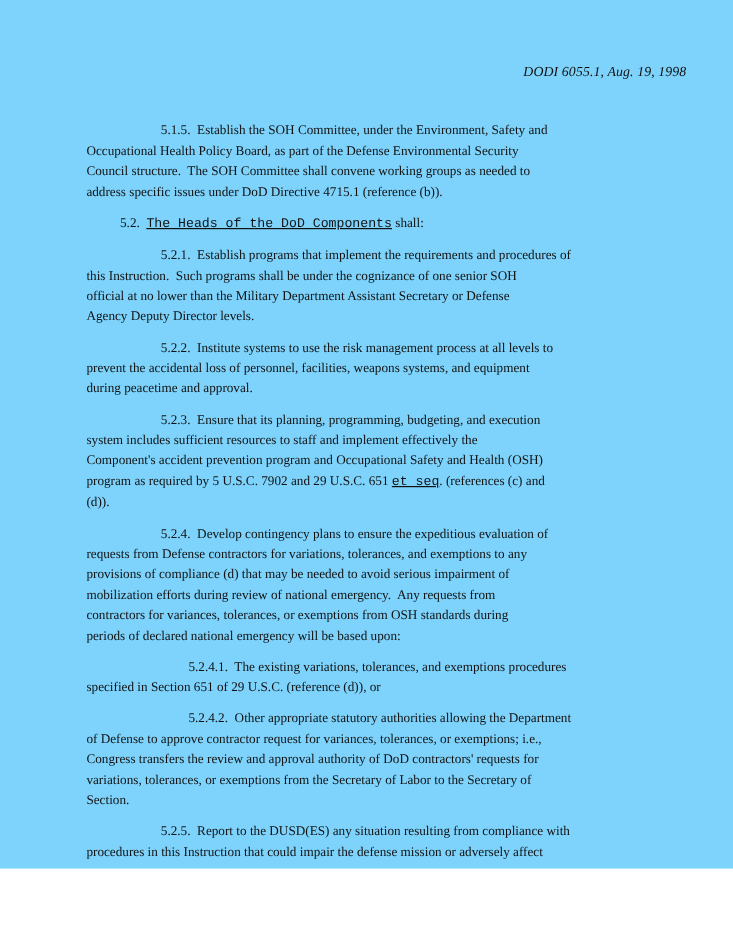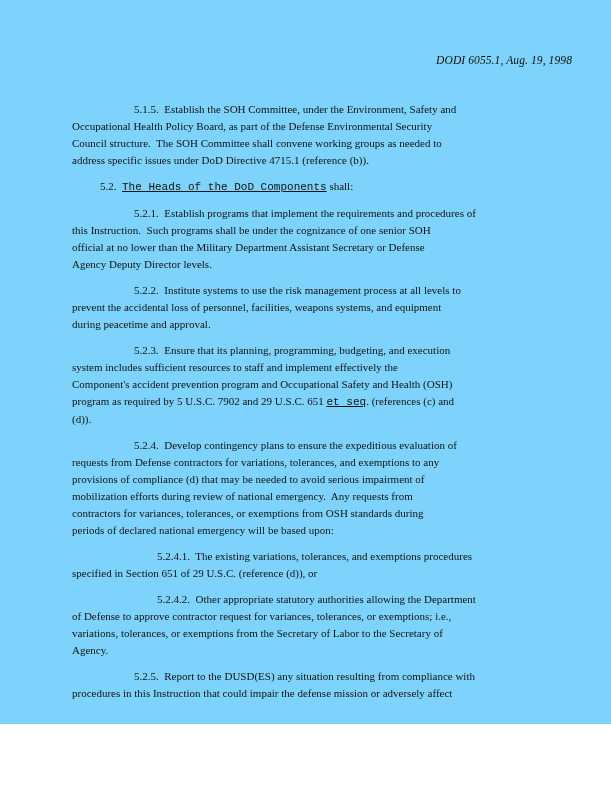--- a/index.html
+++ b/index.html
@@ -97,22 +97,23 @@
         <div class="line"><span>contractors for variances, tolerances, or exemptions from OSH standards during</span></div>
         <div class="line"><span>periods of declared national emergency will be based upon:</span></div>
       </div>
       <div class="para">
         <div class="line" style="padding-left: 85px;"><span>5.2.4.1.  The existing variations, tolerances, and exemptions procedures</span></div>
         <div class="line"><span>specified in Section 651 of 29 U.S.C. (reference (d)), or</span></div>
       </div>
       <div class="para">
         <div class="line" style="padding-left: 85px;"><span>5.2.4.2.  Other appropriate statutory authorities allowing the Department</span></div>
         <div class="line"><span>of Defense to approve contractor request for variances, tolerances, or exemptions; i.e.,</span></div>
+        <div class="line"><span>Congress transfers the review and approval authority of DoD contractors' requests for</span></div>
         <div class="line"><span>variations, tolerances, or exemptions from the Secretary of Labor to the Secretary of</span></div>
-        <div class="line"><span>Agency.</span></div>
+        <div class="line"><span>Section.</span></div>
       </div>
       <div class="para">
         <div class="line" style="padding-left: 62px;"><span>5.2.5.  Report to the DUSD(ES) any situation resulting from compliance with</span></div>
         <div class="line"><span>procedures in this Instruction that could impair the defense mission or adversely affect</span></div>
       </div>
     </div>
 
   <div class="doc-footer">4</div>
 </div>
 

